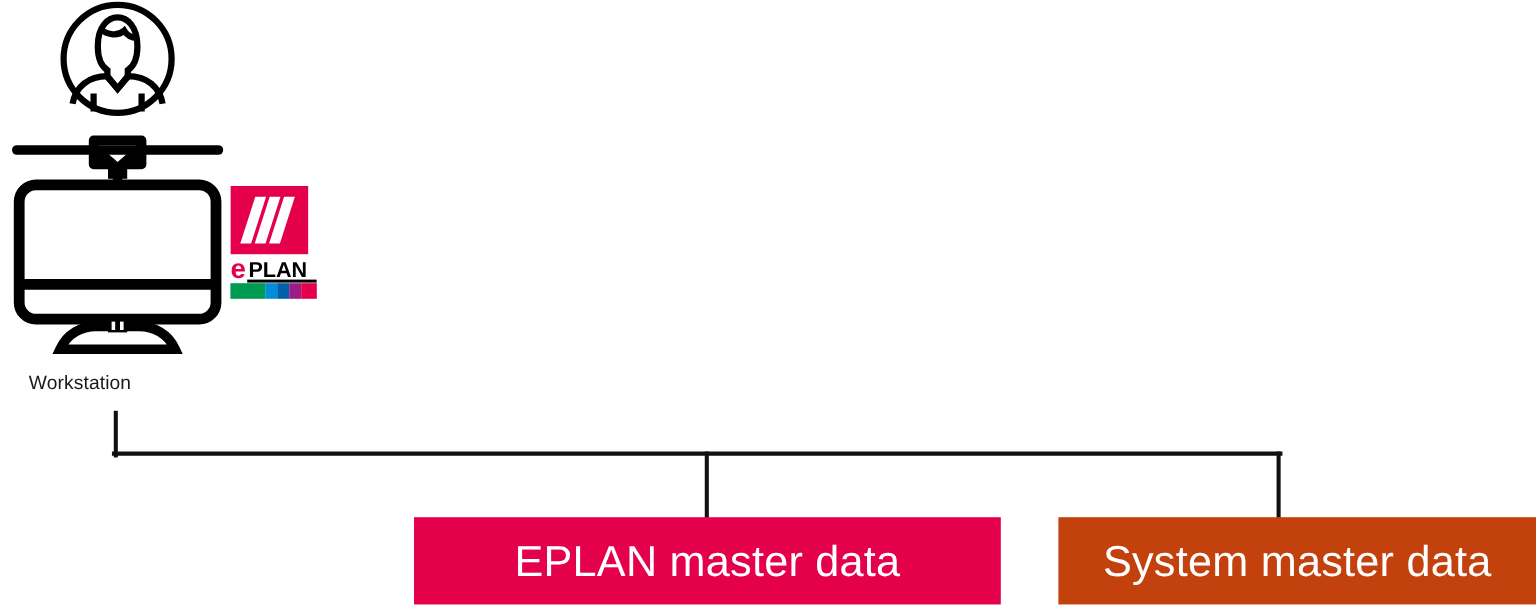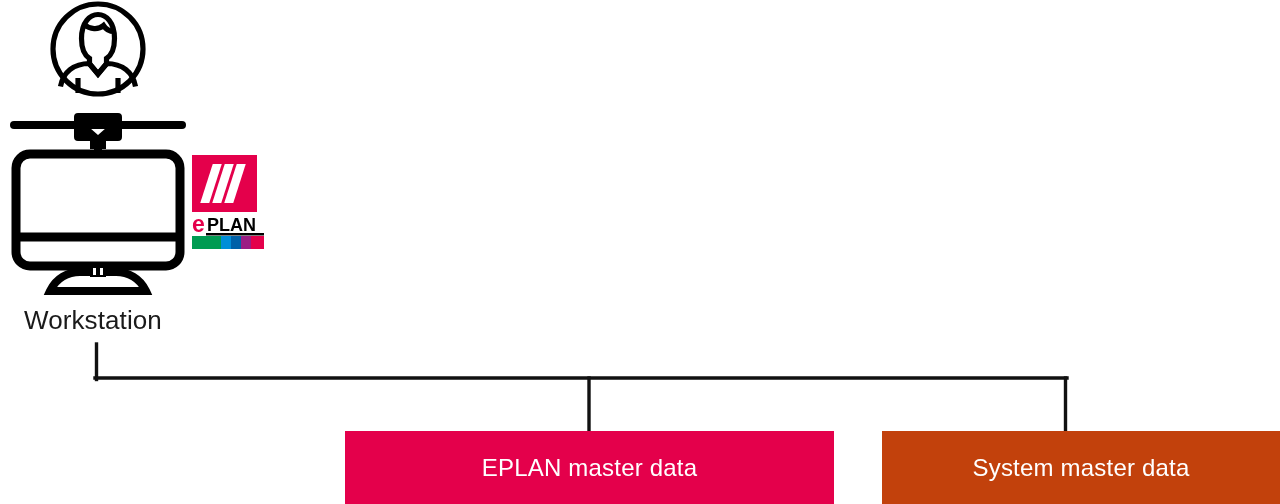--- a/index.html
+++ b/index.html
@@ -34,21 +34,21 @@
     top: 110px;
     width: 184px;
     height: 185px;
   }
 
   
   #workstation-label {
     position: absolute;
     left: 24px;
     top: 306px;
-    font-size: 26px;
+    font-size: 16px;
     line-height: 28px;
     color: #1a1a1a;
     letter-spacing: 0.1px;
     white-space: nowrap;
   }
 
   
   #connectors {
     position: absolute;
     left: 0;
@@ -57,21 +57,21 @@
     height: 115px;
   }
 
   
   .data-box {
     position: absolute;
     display: flex;
     align-items: center;
     justify-content: center;
     color: #ffffff;
-    font-size: 24px;
+    font-size: 36px;
     letter-spacing: 0.2px;
     white-space: nowrap;
   }
   #box-eplan-master-data {
     left: 345px;
     top: 431px;
     width: 489px;
     height: 73px;
   }
   #box-system-master-data {

